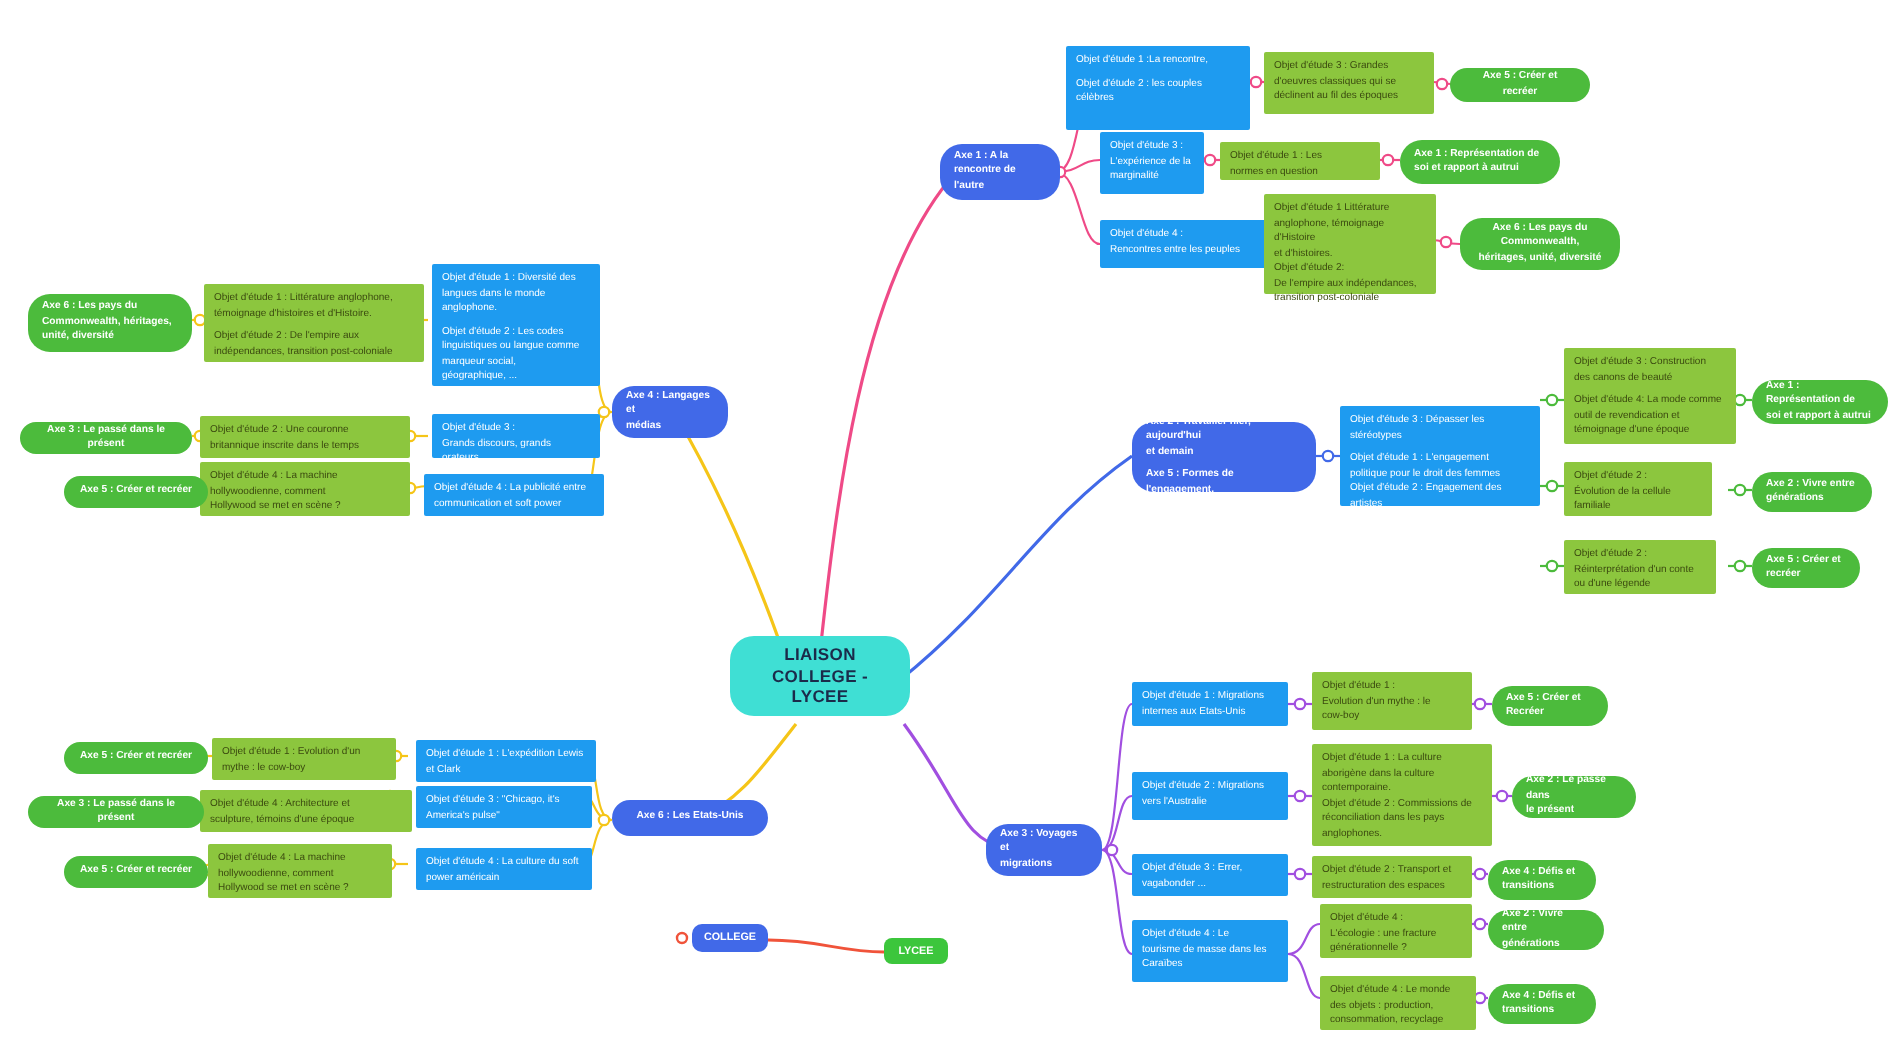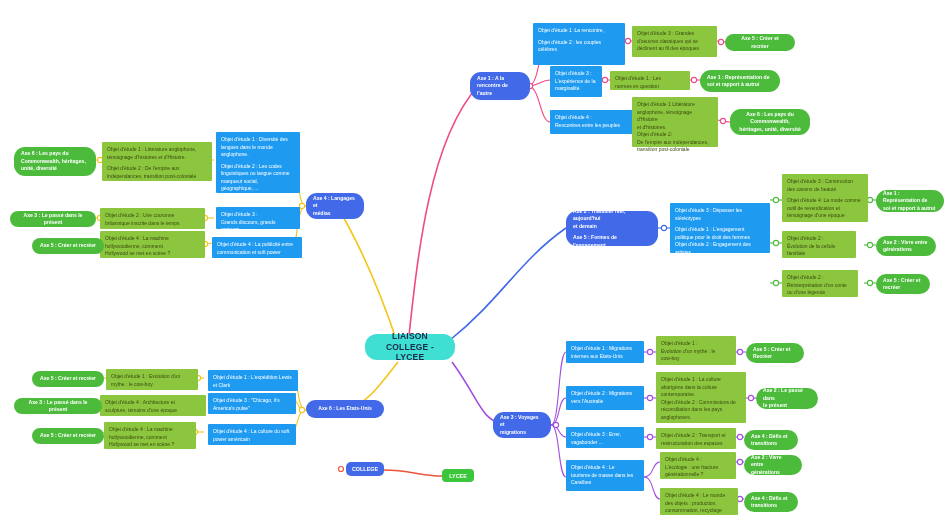--- a/index.html
+++ b/index.html
@@ -172,21 +172,21 @@
     <circle cx="650" cy="398" r="2.6" stroke="#a14fe0" stroke-width="1.1"></circle>
     <circle cx="650" cy="437" r="2.6" stroke="#a14fe0" stroke-width="1.1"></circle>
     <circle cx="740" cy="352" r="2.6" stroke="#a14fe0" stroke-width="1.1"></circle>
     <circle cx="751" cy="398" r="2.6" stroke="#a14fe0" stroke-width="1.1"></circle>
     <circle cx="740" cy="437" r="2.6" stroke="#a14fe0" stroke-width="1.1"></circle>
     <circle cx="740" cy="462" r="2.6" stroke="#a14fe0" stroke-width="1.1"></circle>
     <circle cx="740" cy="499" r="2.6" stroke="#a14fe0" stroke-width="1.1"></circle>
   </g>
 </svg>
 
-<div class="node central" style="left:365px;top:334px;width:90px;height:26px;">LIAISON COLLEGE - LYCEE</div>
+<div class="node central" style="left:365px;top:318px;width:90px;height:40px;">LIAISON COLLEGE - LYCEE</div>
 
 <div class="node pill-blue" style="left:470px;top:72px;width:60px;height:28px;">Axe 1 : A la rencontre de l'autre</div>
 
 <div class="node box-blue" style="left:533px;top:23px;width:92px;height:42px;">
   <span class="ln">Objet  d'étude 1 :La  rencontre,</span>
   <span class="sp"></span>
   <span class="ln">Objet d'étude 2 : les couples</span>
   <span class="ln">célèbres</span>
 </div>
 <div class="node box-green" style="left:632px;top:26px;width:85px;height:31px;">

